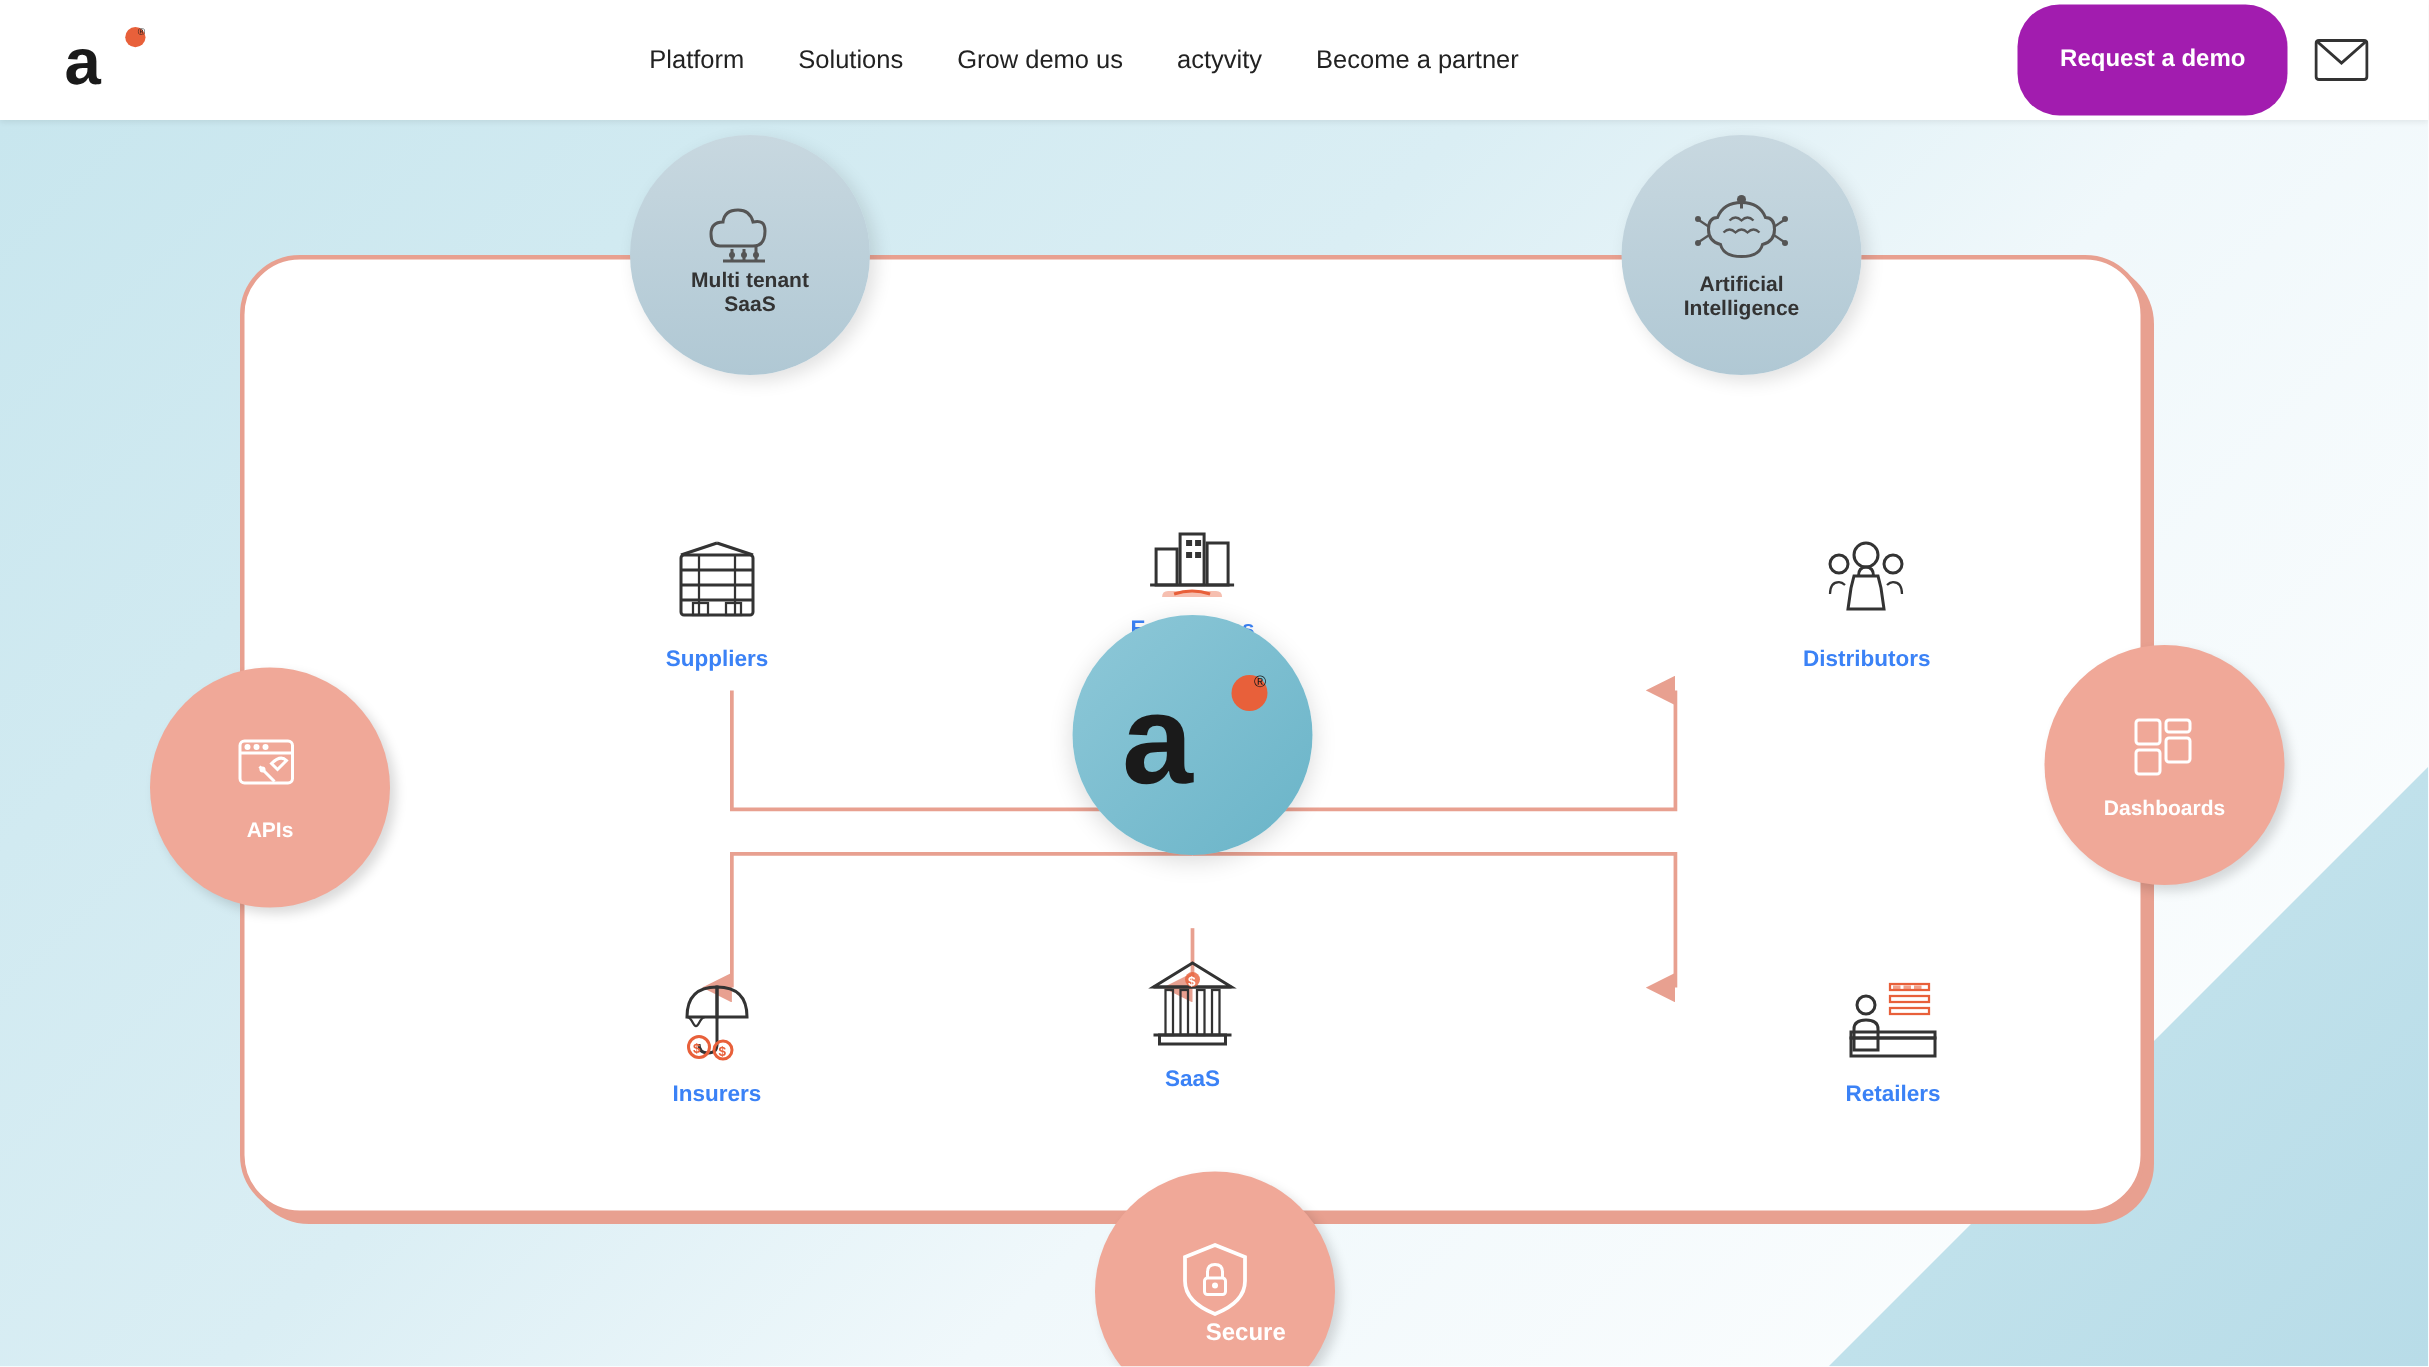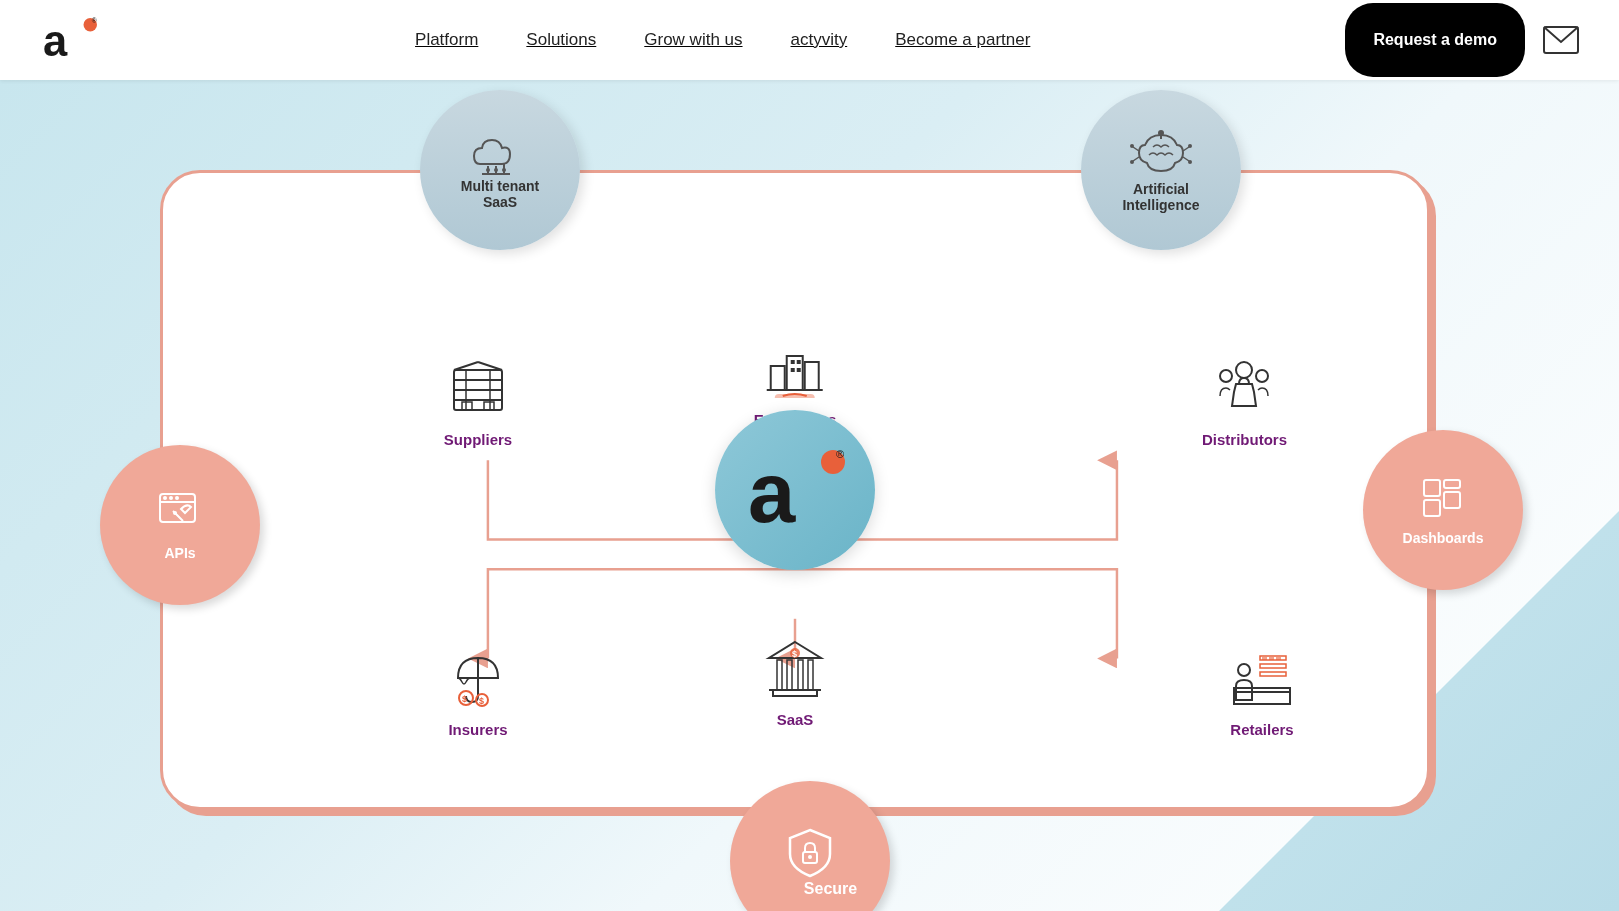--- a/index.html
+++ b/index.html
@@ -6,25 +6,25 @@
     body { font-family: 'Arial', sans-serif; background: #fff; overflow-x: hidden; }
 
     
     nav {
       display: flex; align-items: center; justify-content: space-between;
       padding: 0 40px; height: 80px; background: #fff;
       box-shadow: 0 1px 4px rgba(0,0,0,0.08); position: relative; z-index: 10;
     }
     .nav-logo { display: flex; align-items: center; }
     .nav-logo svg { width: 60px; height: 55px; }
-    .nav-links { display: flex; gap: 48px; align-items: center; text-decoration: underline; }
+    .nav-links { display: flex; gap: 36px; align-items: center; }
     .nav-link { font-size: 17px; color: #222; text-decoration: none; font-weight: 400; cursor: pointer; }
     .nav-right { display: flex; align-items: center; gap: 18px; }
     .btn-demo {
-      background: #000000; color: #fff; border: none; border-radius: 28px;
+      background: #a21caf; color: #fff; border: none; border-radius: 28px;
       padding: 28px 28px; font-size: 16px; font-weight: 600; cursor: pointer;
     }
     .mail-icon { width: 36px; height: 28px; cursor: pointer; }
 
     
     .main-content {
       position: relative; width: 1619px; height: 831px;
       background: linear-gradient(135deg, #c8e6ee 0%, #daeef4 40%, #f0f8fb 60%, #fff 100%);
       overflow: hidden;
     }
@@ -102,21 +102,21 @@
       left: 50%; top: 50%;
       transform: translate(-50%, -50%);
       z-index: 4;
       box-shadow: 0 4px 16px rgba(0,0,0,0.15);
     }
 
     
     .node {
       position: absolute;
       display: flex; flex-direction: column; align-items: center; gap: 8px;
-      font-size: 15px; font-weight: 600; color: #701a75;
+      font-size: 15px; font-weight: 600; color: #3b82f6;
     }
     .node-icon {
       width: 70px; height: 70px;
       display: flex; align-items: center; justify-content: center;
     }
     .node-icon svg { width: 64px; height: 64px; }
 
     
     .node-suppliers { left: 280px; top: 180px; }
     .node-enterprises { left: 50%; top: 160px; transform: translateX(-50%); }
@@ -148,21 +148,21 @@
       <text x="4" y="56" font-family="Arial Black, Arial" font-weight="900" font-size="58" fill="#1a1a1a">a</text>
 
       <circle cx="67" cy="14" r="9" fill="#e8603a"></circle>
 
       <text x="69" y="12" font-size="9" fill="#1a1a1a">®</text>
     </svg>
   </div>
   <div class="nav-links">
     <a class="nav-link">Platform</a>
     <a class="nav-link">Solutions</a>
-    <a class="nav-link">Grow with us</a>
+    <a class="nav-link">Grow demo us</a>
     <a class="nav-link">actyvity</a>
     <a class="nav-link">Become a partner</a>
   </div>
   <div class="nav-right">
     <button class="btn-demo">Request a demo</button>
     <svg class="mail-icon" viewBox="0 0 36 28" fill="none" xmlns="http://www.w3.org/2000/svg">
       <rect x="1" y="1" width="34" height="26" rx="2" stroke="#333" stroke-width="2"></rect>
       <polyline points="1,1 18,16 35,1" stroke="#333" stroke-width="2" fill="none"></polyline>
     </svg>
   </div>

